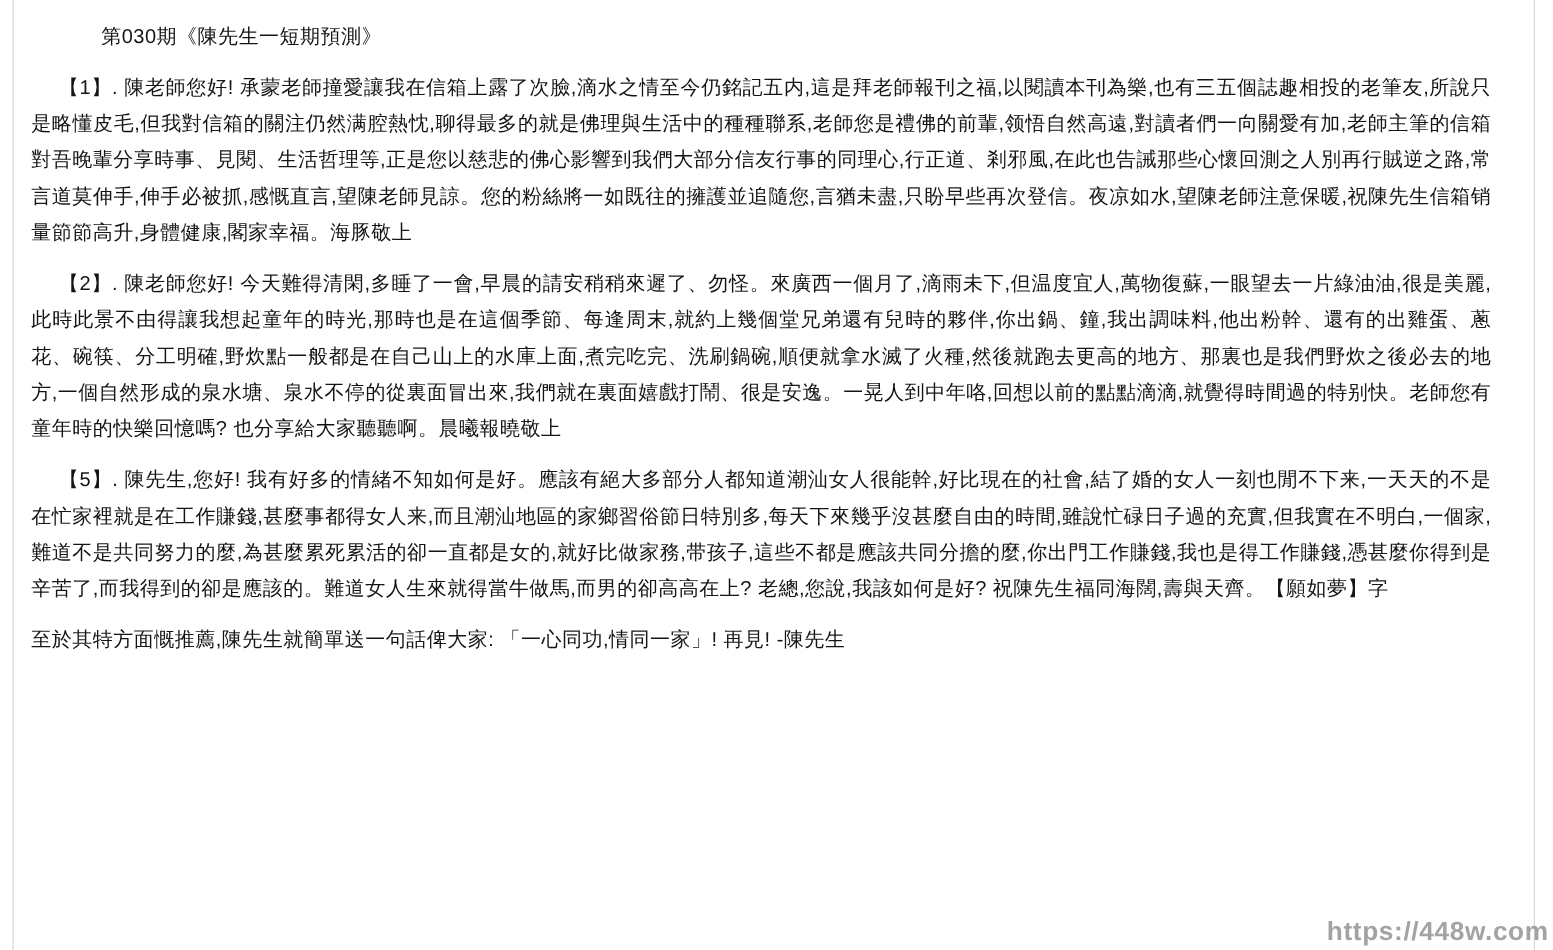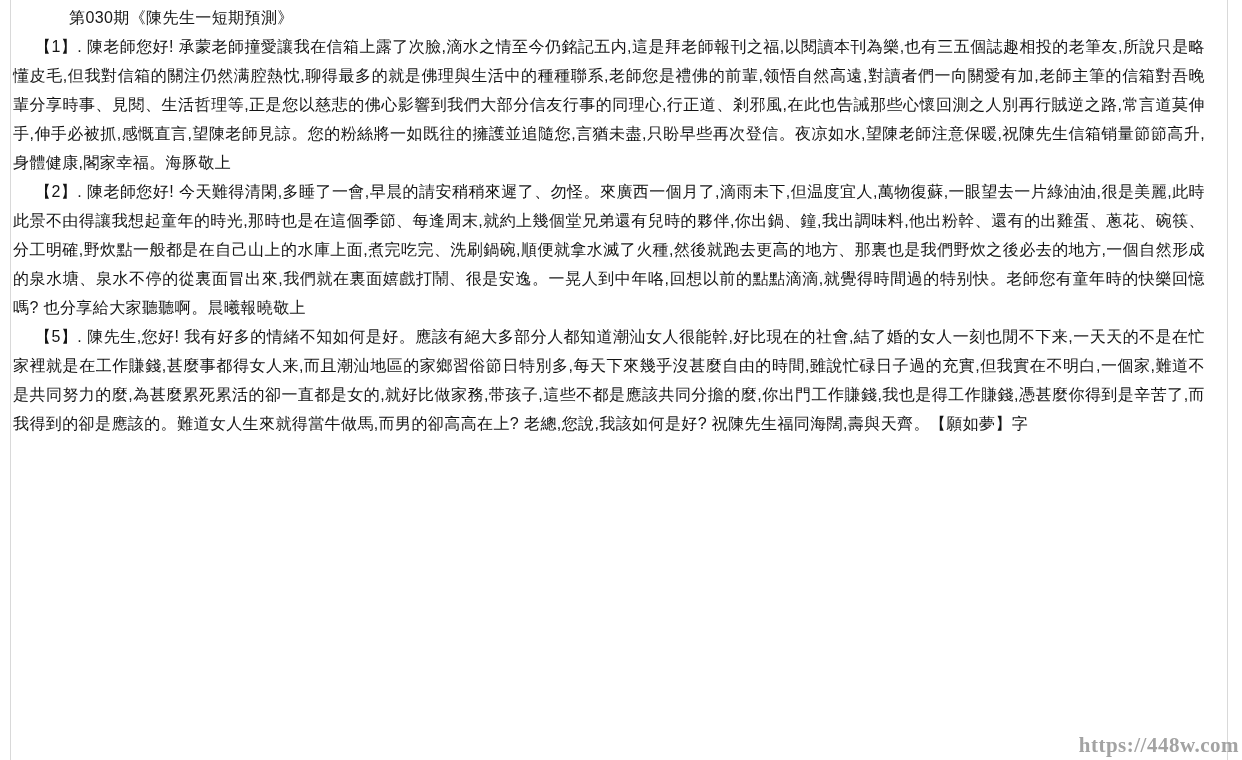--- a/index.html
+++ b/index.html
@@ -25,46 +25,47 @@
     border-right: 1px solid #d9d9d9;
     box-sizing: border-box;
     padding: 3px 22px 8px 2px;
     color: #141414;
     font-size: 16px;
     line-height: 29px;
     letter-spacing: 0.4px;
     text-align: justify;
   }
   .content p {
-    margin: 0;
+    margin: 12px;
   }
   .doc-title {
     text-indent: 56px;
     text-align: left;
   }
   .para-numbered {
     text-indent: 22px;
   }
   .watermark {
     position: absolute;
     right: 3px;
     bottom: 2px;
     font-weight: bold;
     font-size: 21px;
     letter-spacing: 0.5px;
     color: #a3a3a3;
     background: transparent;
     z-index: 5;
-    font-family: Liberation Serif, serif;
+    font-family: Liberation Sans, sans-serif;
   }
 </style>
 </head>
 <body>
 
 <div class="page">
   <div class="content">
     <p class="doc-title">第030期《陳先生一短期預測》</p>
     <p class="para-numbered">【1】. 陳老師您好! 承蒙老師撞愛讓我在信箱上露了次臉,滴水之情至今仍銘記五内,這是拜老師報刊之福,以閱讀本刊為樂,也有三五個誌趣相投的老筆友,所說只是略懂皮毛,但我對信箱的關注仍然满腔熱忱,聊得最多的就是佛理與生活中的種種聯系,老師您是禮佛的前輩,领悟自然高遠,對讀者們一向關愛有加,老師主筆的信箱對吾晚輩分享時事、見閱、生活哲理等,正是您以慈悲的佛心影響到我們大部分信友行事的同理心,行正道、剎邪風,在此也告誡那些心懷回測之人別再行賊逆之路,常言道莫伸手,伸手必被抓,感慨直言,望陳老師見諒。您的粉絲將一如既往的擁護並追隨您,言猶未盡,只盼早些再次登信。夜凉如水,望陳老師注意保暖,祝陳先生信箱销量節節高升,身體健康,閣家幸福。海豚敬上</p>
     <p class="para-numbered">【2】. 陳老師您好! 今天難得清閑,多睡了一會,早晨的請安稍稍來遲了、勿怪。來廣西一個月了,滴雨未下,但温度宜人,萬物復蘇,一眼望去一片綠油油,很是美麗,此時此景不由得讓我想起童年的時光,那時也是在這個季節、每逢周末,就約上幾個堂兄弟還有兒時的夥伴,你出鍋、鐘,我出調味料,他出粉幹、還有的出雞蛋、蔥花、碗筷、分工明確,野炊點一般都是在自己山上的水庫上面,煮完吃完、洗刷鍋碗,順便就拿水滅了火種,然後就跑去更高的地方、那裏也是我們野炊之後必去的地方,一個自然形成的泉水塘、泉水不停的從裏面冒出來,我們就在裏面嬉戲打鬧、很是安逸。一晃人到中年咯,回想以前的點點滴滴,就覺得時間過的特别快。老師您有童年時的快樂回憶嗎? 也分享給大家聽聽啊。晨曦報曉敬上</p>
     <p class="para-numbered">【5】. 陳先生,您好! 我有好多的情緒不知如何是好。應該有絕大多部分人都知道潮汕女人很能幹,好比現在的社會,結了婚的女人一刻也閒不下来,一天天的不是在忙家裡就是在工作賺錢,甚麼事都得女人来,而且潮汕地區的家鄉習俗節日特別多,每天下來幾乎沒甚麼自由的時間,雖說忙碌日子過的充實,但我實在不明白,一個家,難道不是共同努力的麼,為甚麼累死累活的卻一直都是女的,就好比做家務,带孩子,這些不都是應該共同分擔的麼,你出門工作賺錢,我也是得工作賺錢,憑甚麼你得到是辛苦了,而我得到的卻是應該的。難道女人生來就得當牛做馬,而男的卻高高在上? 老總,您說,我該如何是好? 祝陳先生福同海闊,壽與天齊。【願如夢】字</p>
+    <p>至於其特方面慨推薦,陳先生就簡單送一句話俾大家: 「一心同功,情同一家」! 再見! -陳先生</p>
   </div>
   <div class="watermark">https://448w.com</div>
 </div>
 
 </body></html>

